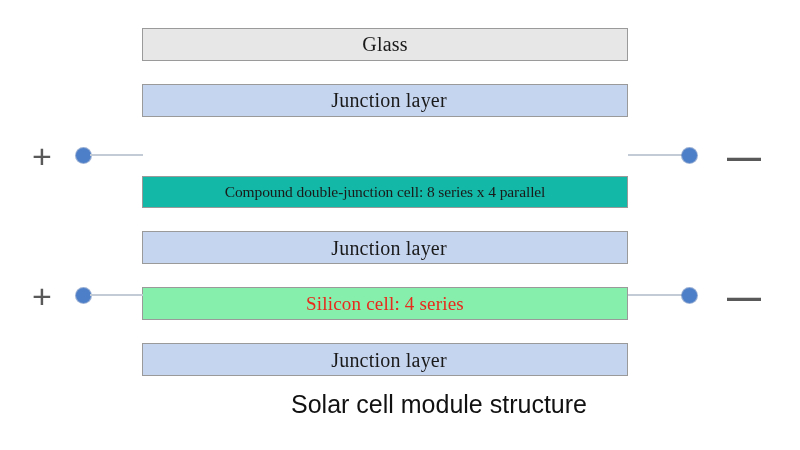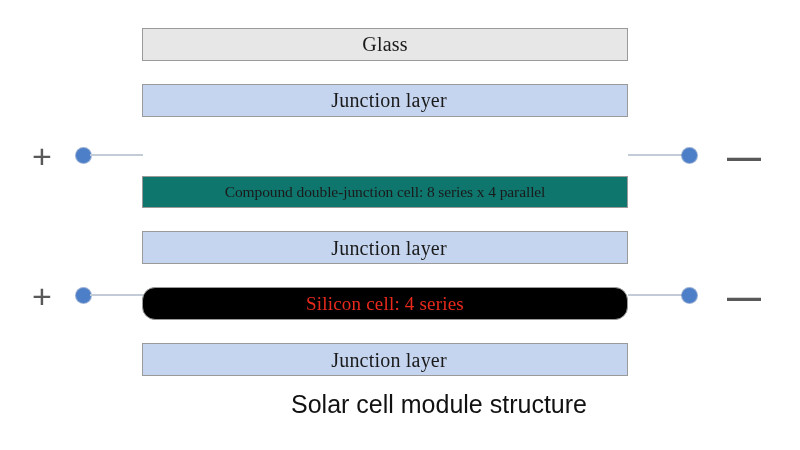--- a/index.html
+++ b/index.html
@@ -51,22 +51,22 @@
     font-size: 20px;
     color: #1a1a1a;
     line-height: 1;
     white-space: nowrap;
     letter-spacing: 0.2px;
   }
 
   
   .layer-glass      { background: #e7e7e7; }
   .layer-junction   { background: #c6d5ef; padding-left: 8px; }
-  .layer-compound   { background: #0f766e; margin-top: 36px; }
-  .layer-silicon    { background: #000000; border-radius: 13px; }
+  .layer-compound   { background: #14b8a6; margin-top: 36px; }
+  .layer-silicon    { background: #86efac; }
   .layer-film       { background: #a9dcb1; }
 
   
   .layer-compound .layer-label {
     font-size: 15.5px;
     letter-spacing: -0.1px;
   }
 
   .layer-silicon .layer-label {
     color: #e8291c;

